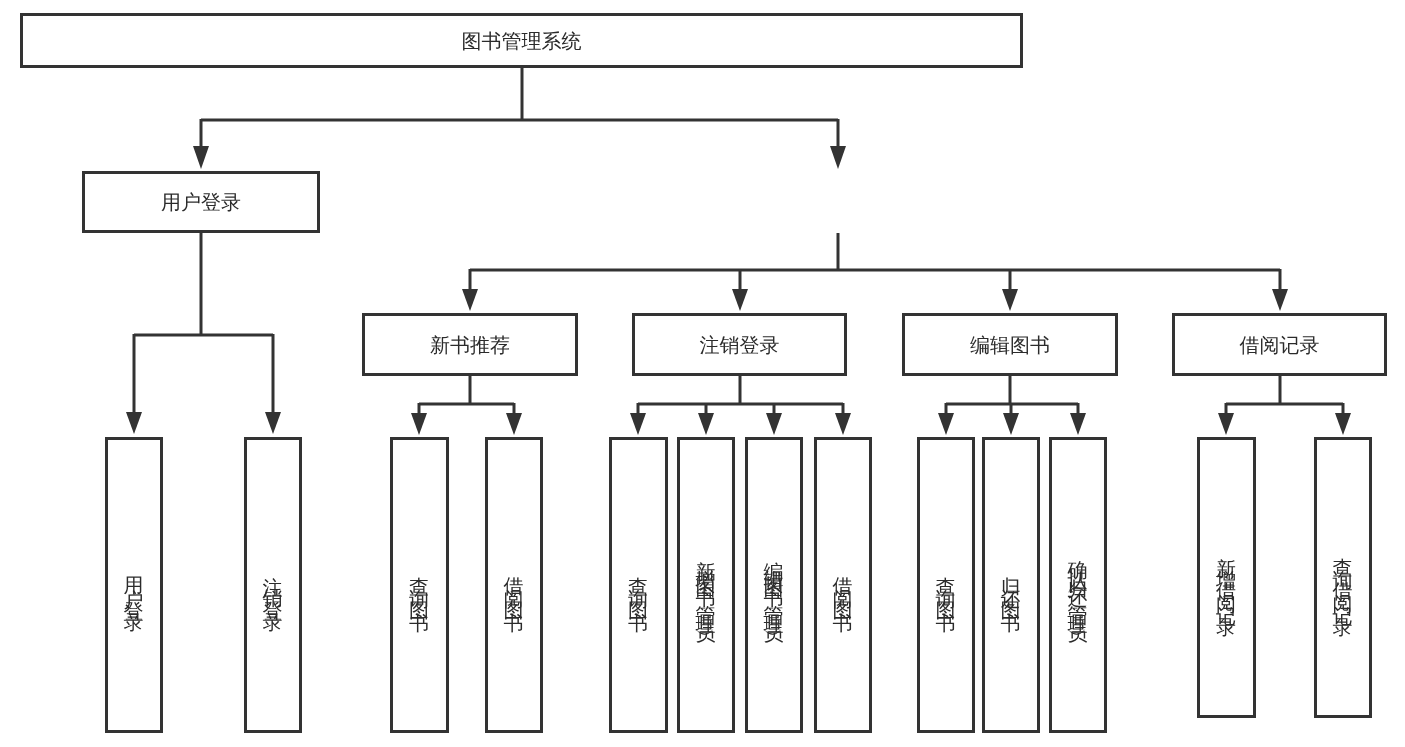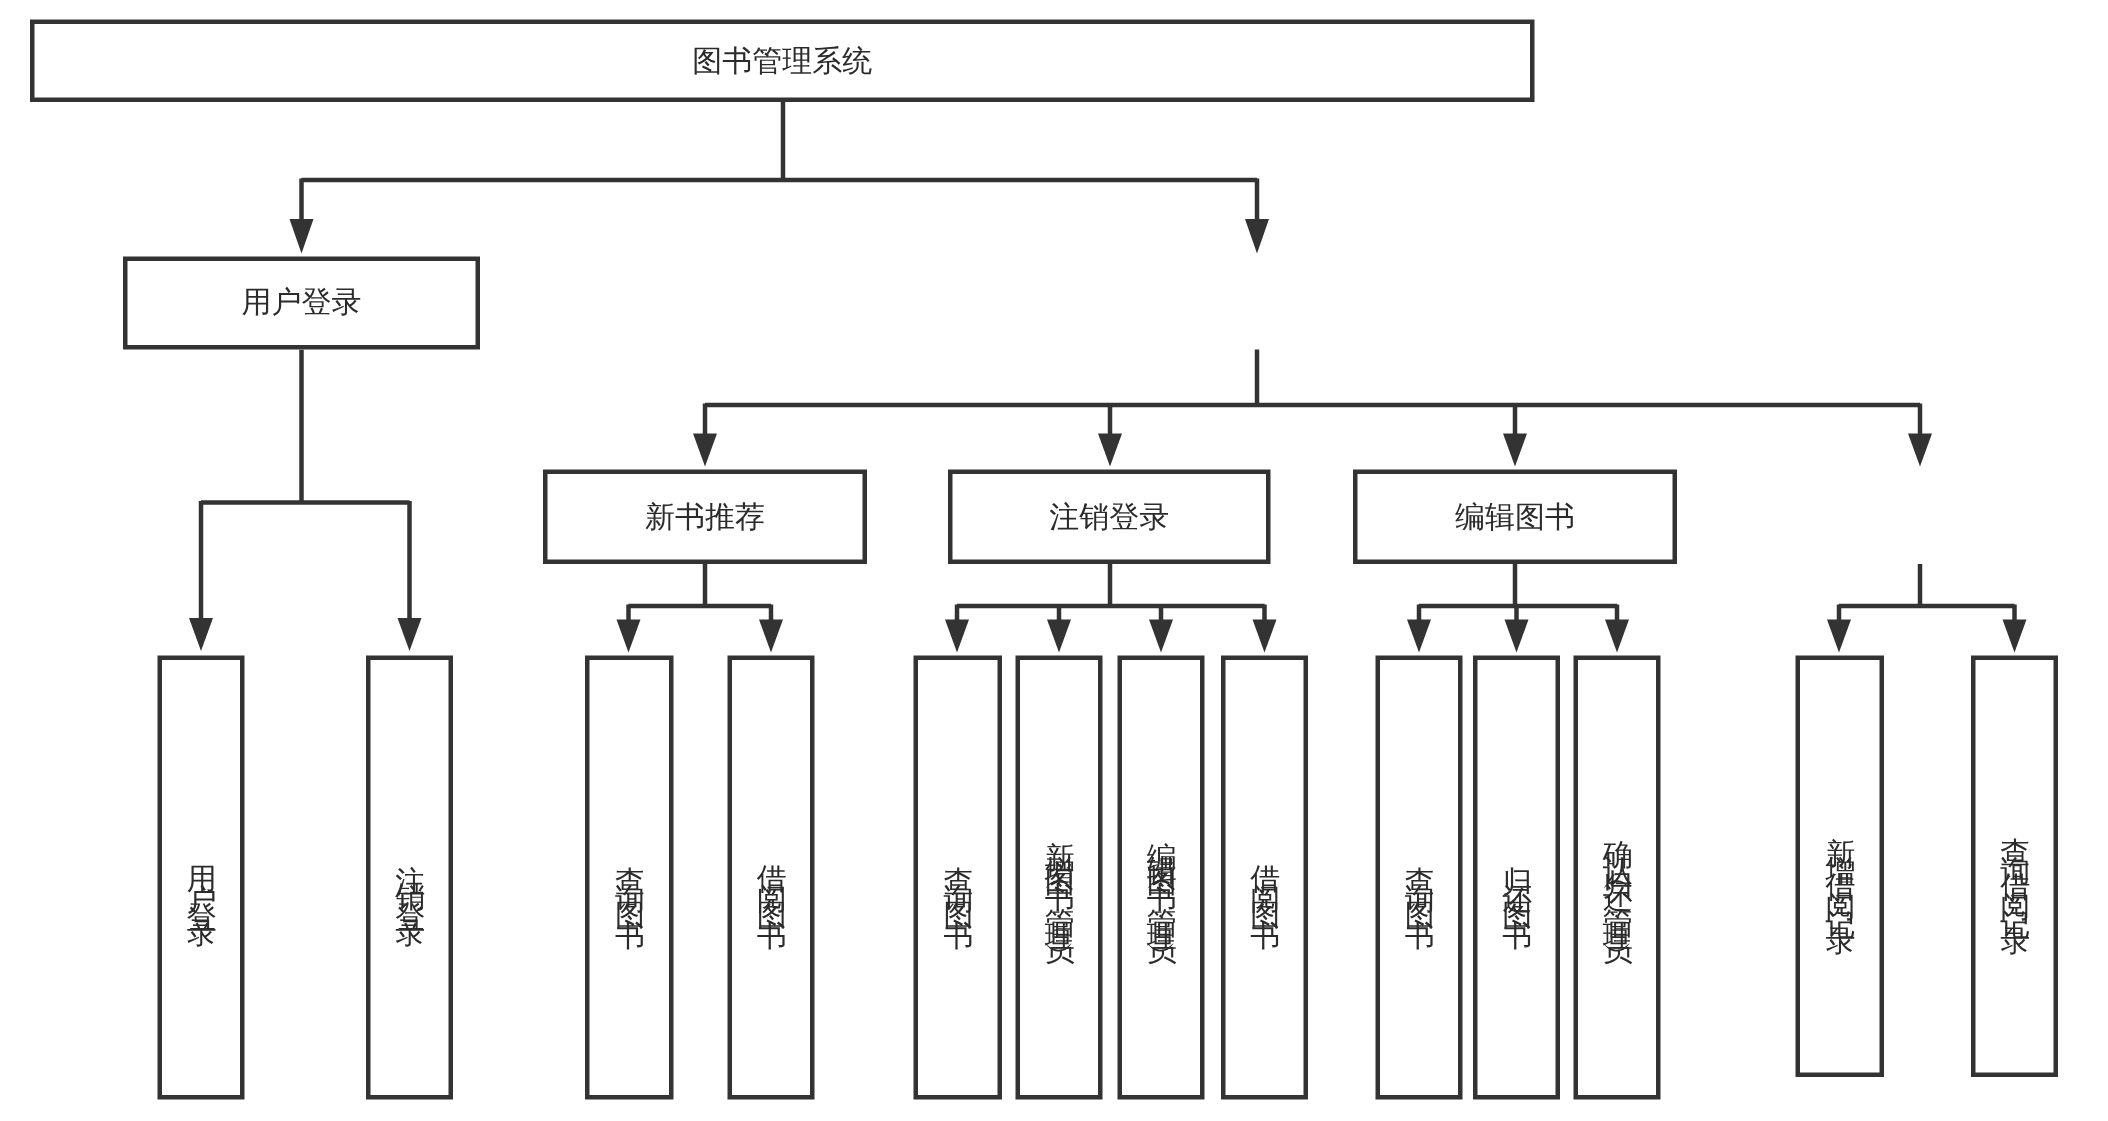--- a/index.html
+++ b/index.html
@@ -164,20 +164,23 @@
 
   <div id="t1-box" class="node h-node">
     <span>新书推荐</span>
   </div>
   <div id="t2-box" class="node h-node">
     <span>注销登录</span>
   </div>
   <div id="t3-box" class="node h-node">
     <span>编辑图书</span>
   </div>
+  <div id="t4-box" class="node h-node">
+    <span>借阅记录</span>
+  </div>
 
   <div id="leaf-1" class="node v-node">
     <span>用户登录</span>
   </div>
   <div id="leaf-2" class="node v-node">
     <span>注销登录</span>
   </div>
 
   <div id="leaf-3" class="node v-node">
     <span>查询图书</span>

